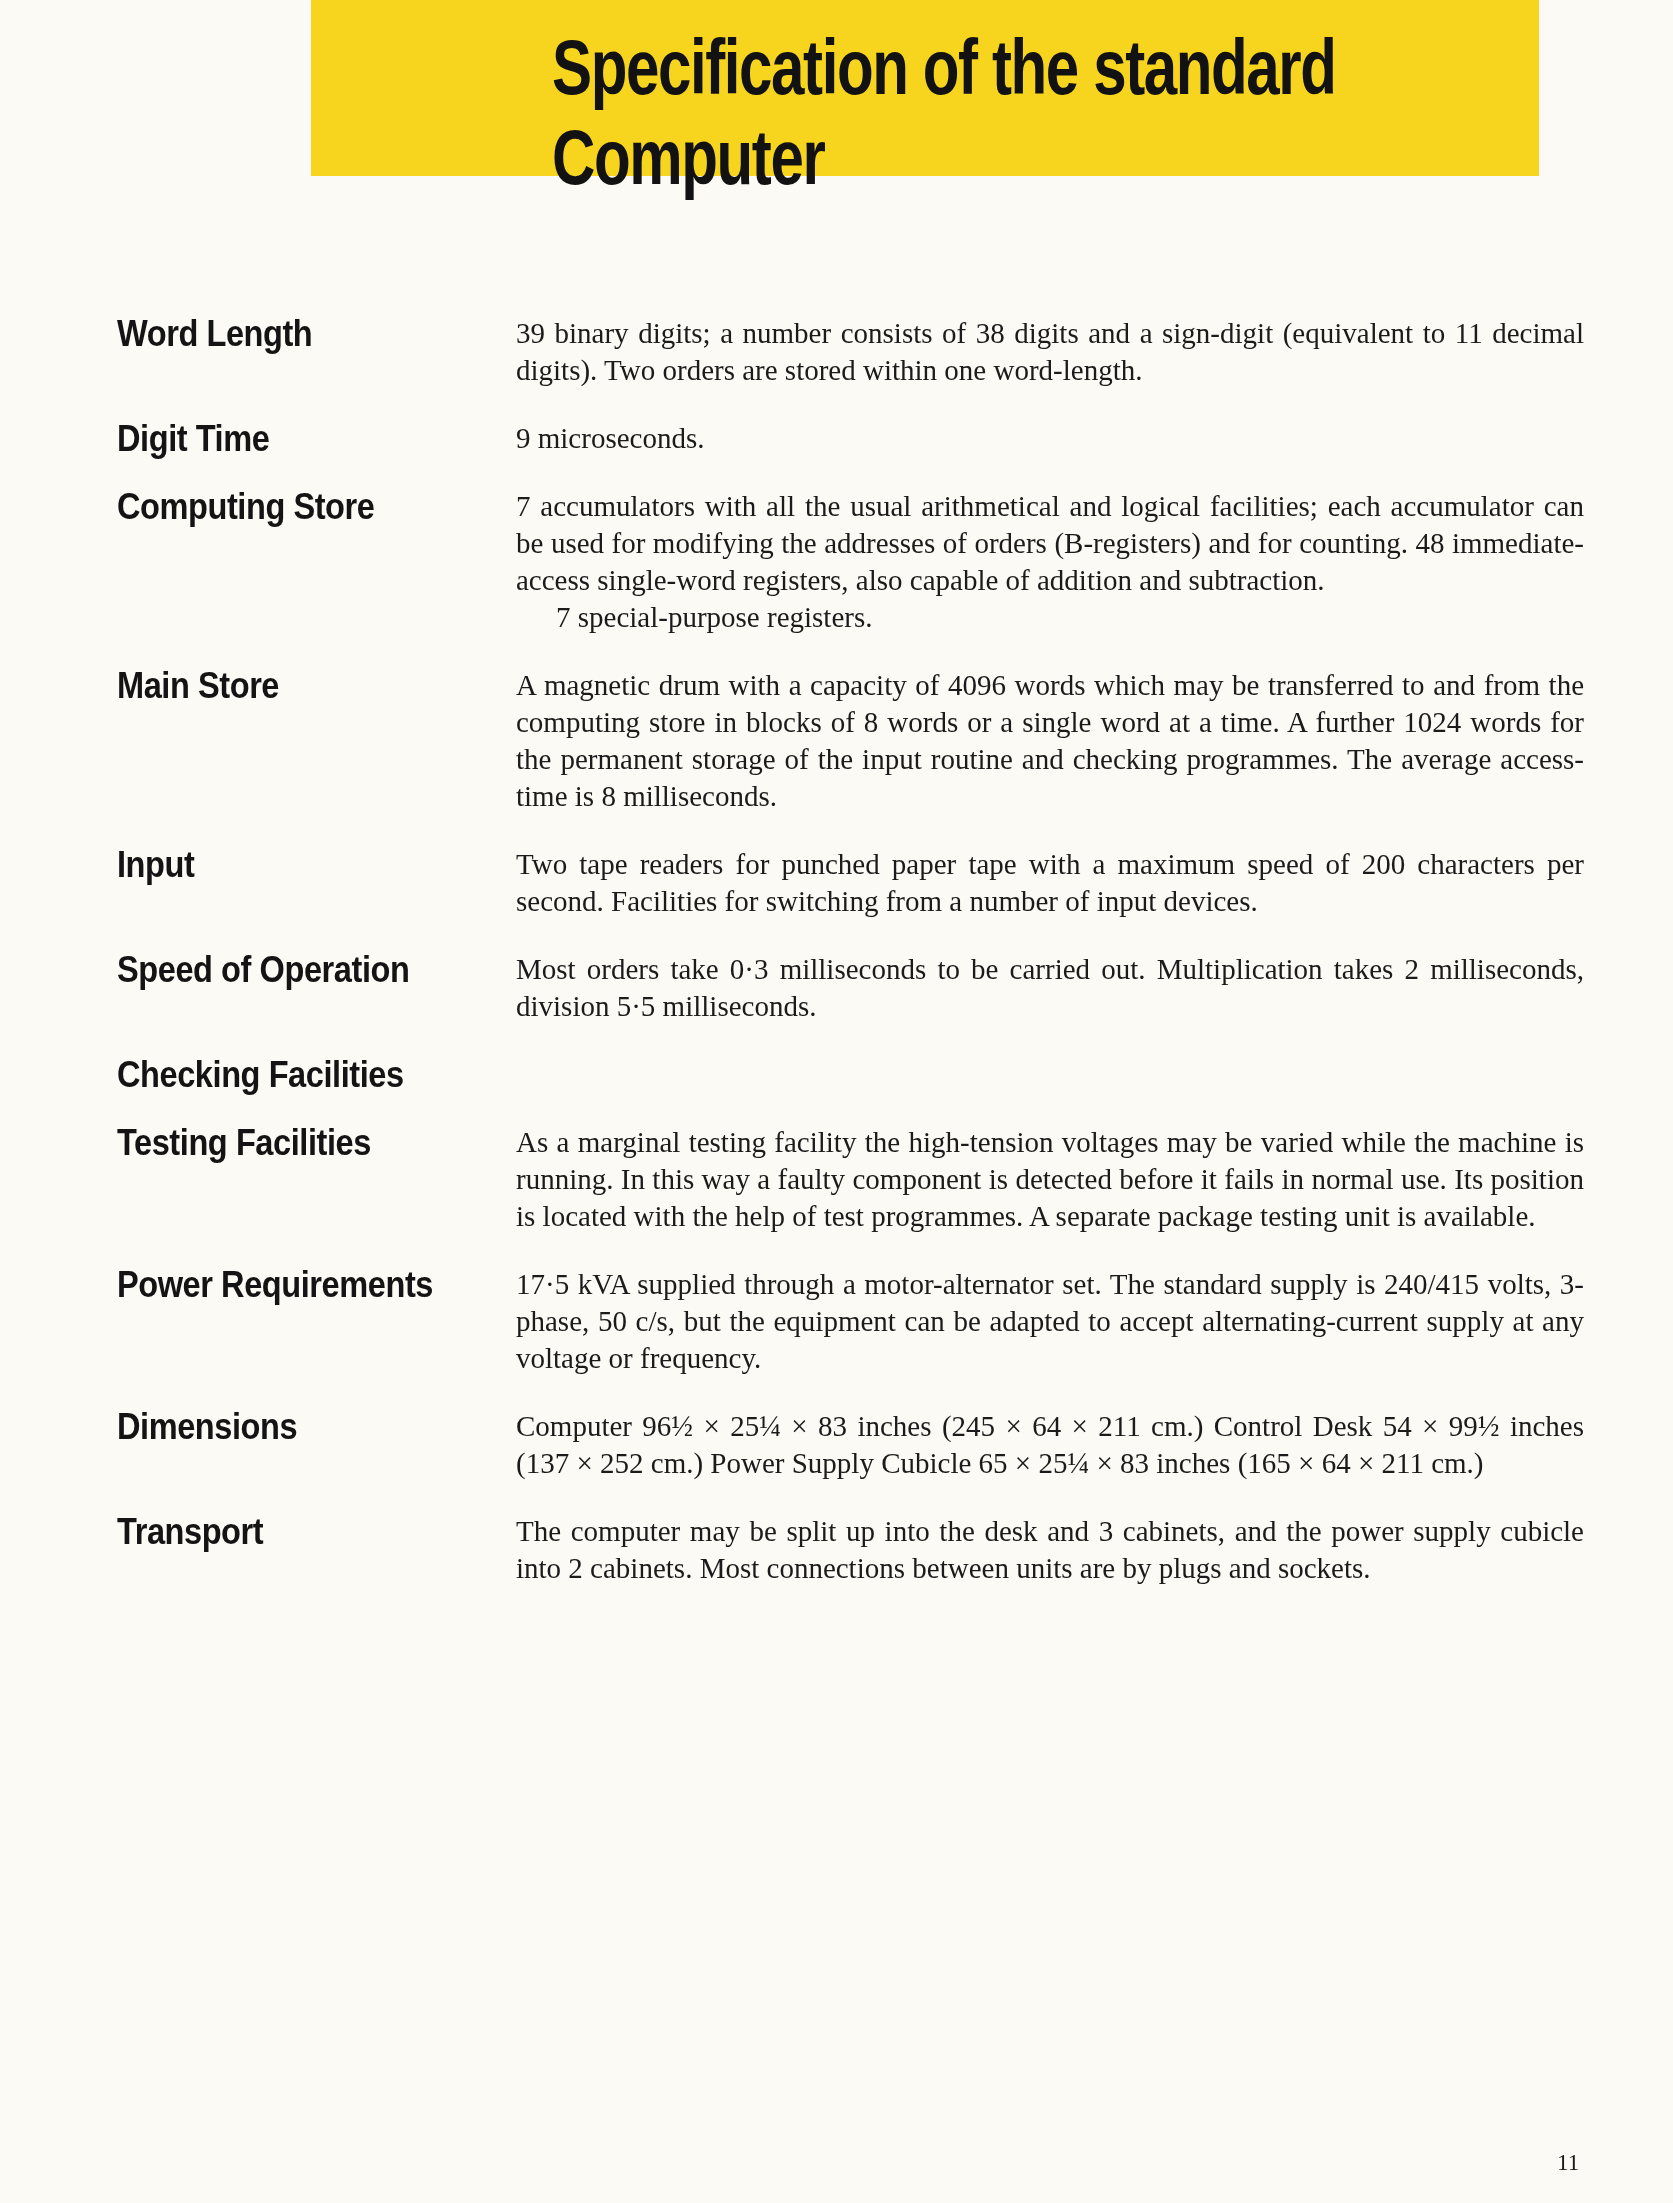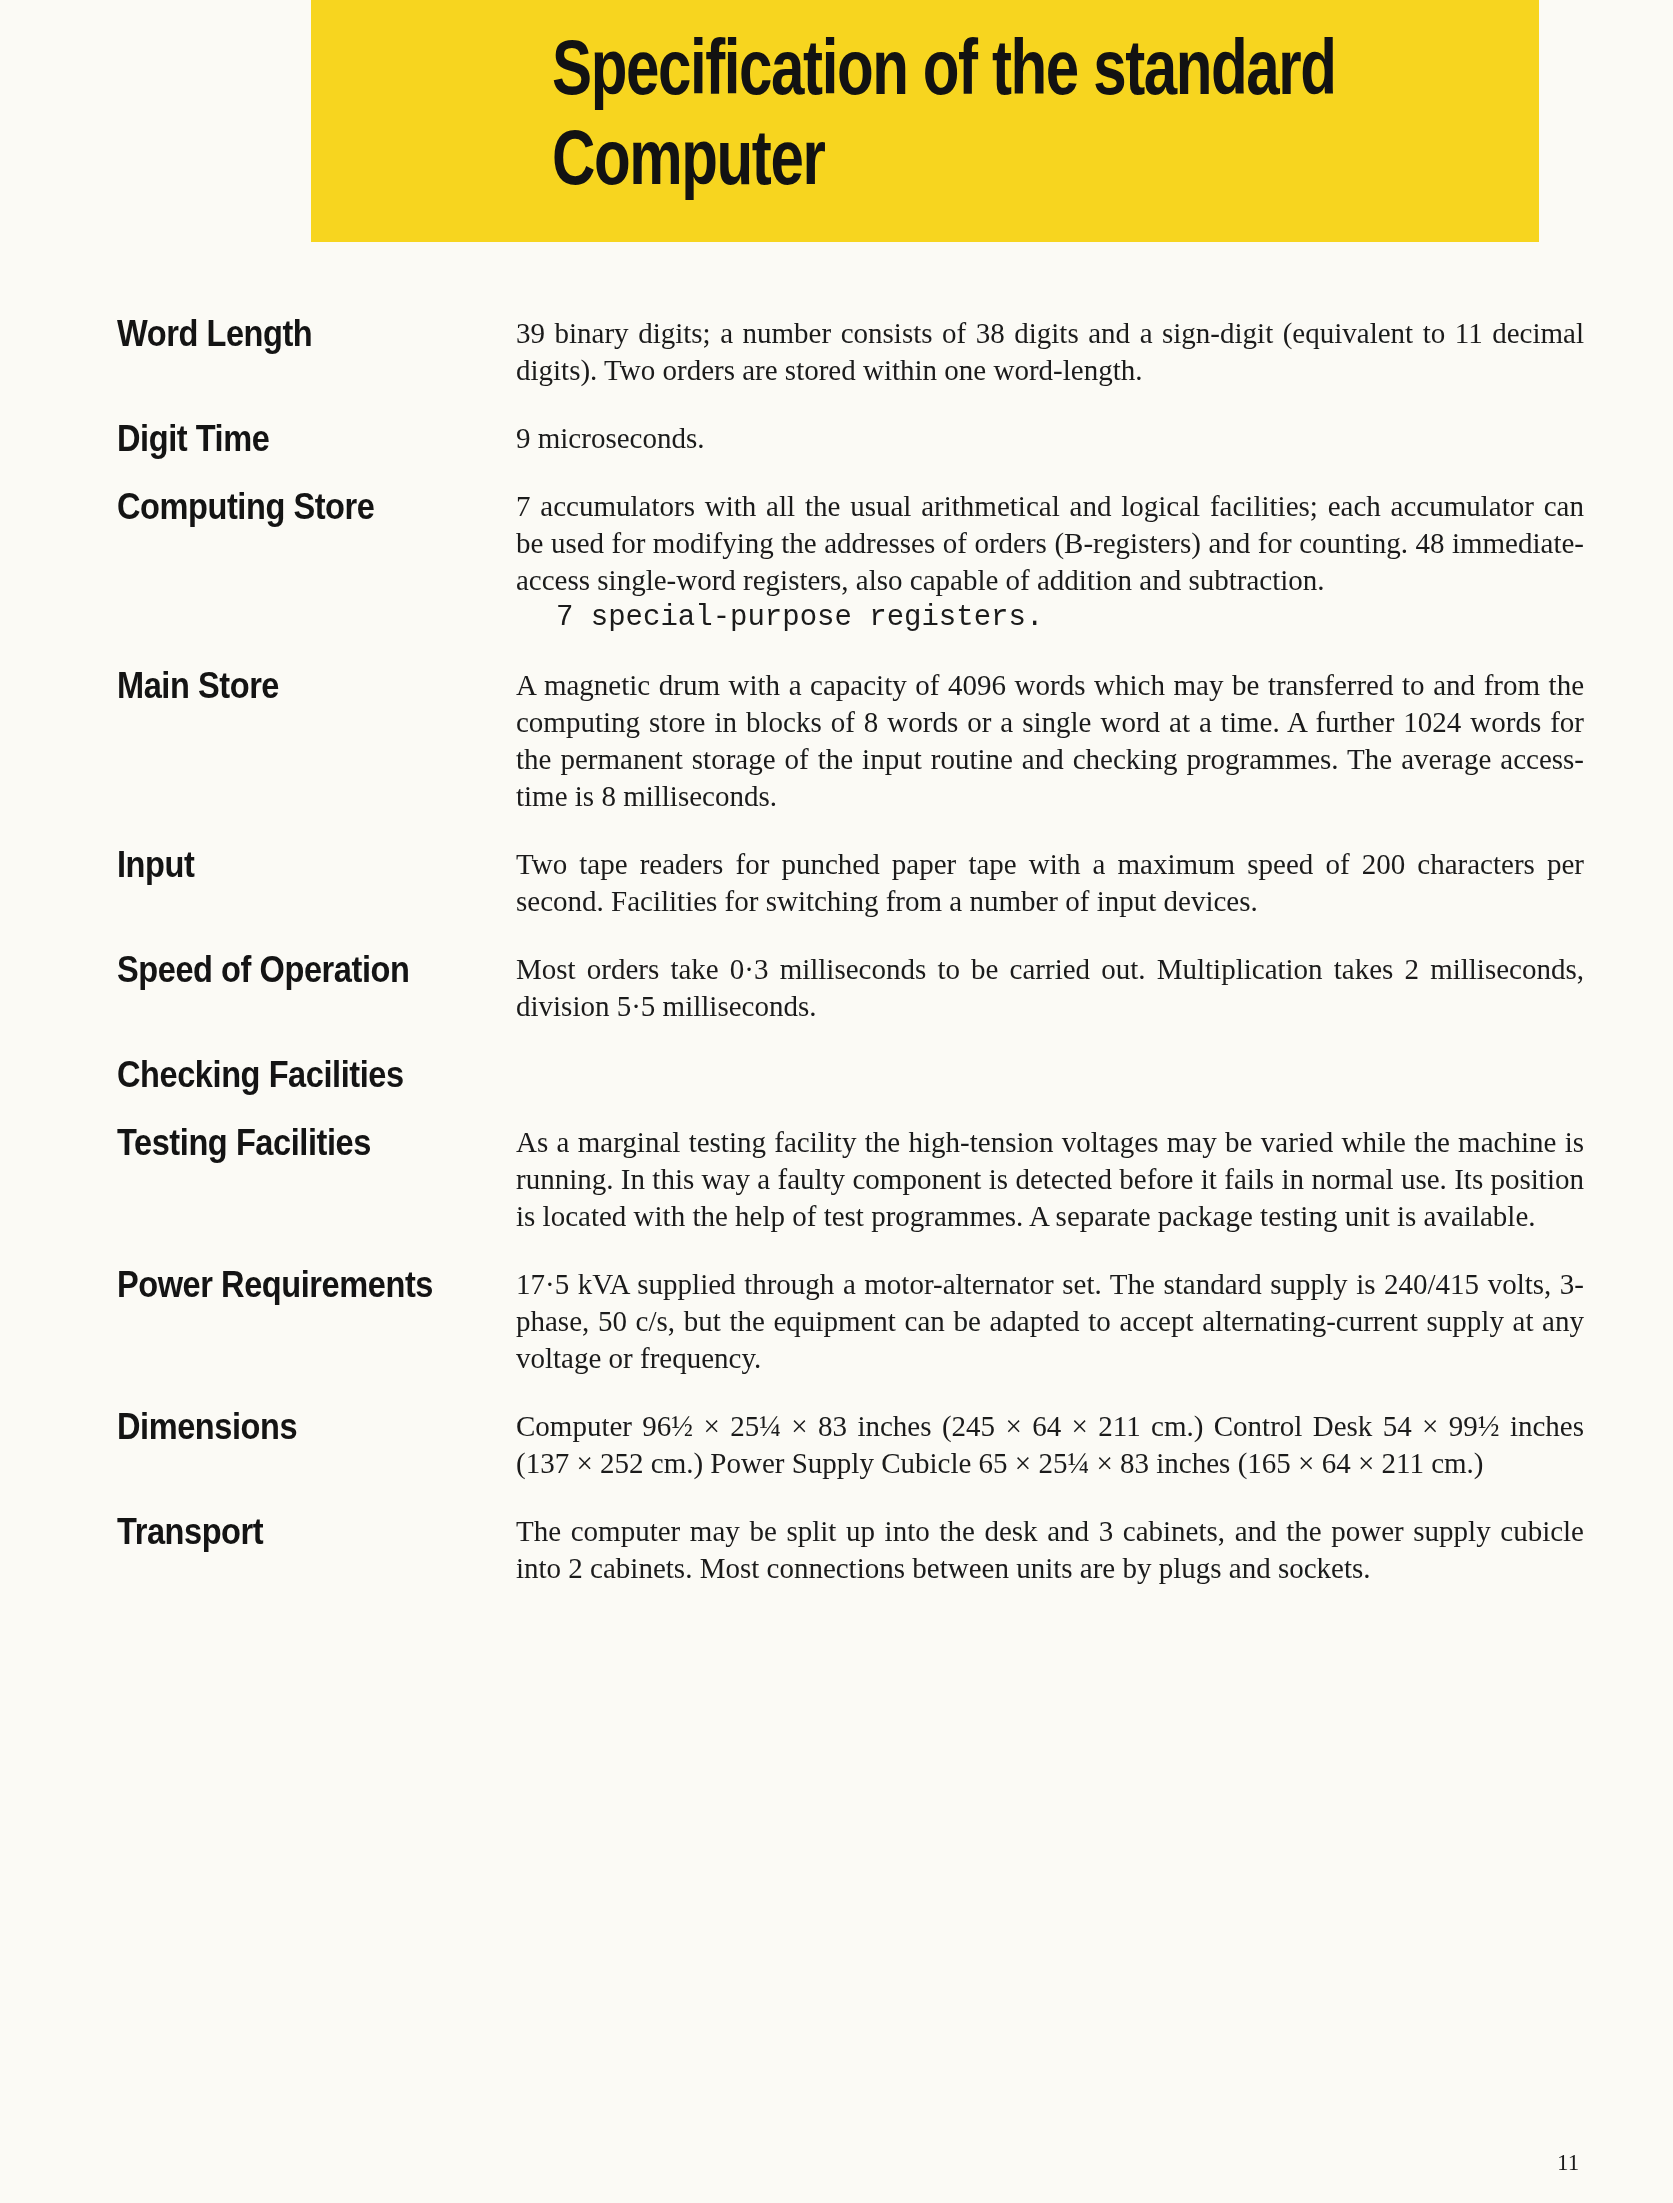--- a/index.html
+++ b/index.html
@@ -10,21 +10,21 @@
     background: #fbfaf5;
     color: #1b1b1b;
     font-family: "Liberation Serif", serif;
     overflow: hidden;
   }
   .banner {
     position: absolute;
     left: 311px;
     top: 0;
     width: 1228px;
-    height: 242px;
+    height: 176px;
     background: #f7d51f;
     box-sizing: border-box;
     padding: 22px 0 0 241px;
   }
   .title {
     margin: 0;
     font-family: "Liberation Sans", sans-serif;
     font-weight: bold;
     color: #121212;
     font-size: 77px;
@@ -61,21 +61,21 @@
     transform-origin: left top;
   }
   .body { flex: 1 1 auto; min-width: 0; }
   .para {
     margin: 0;
     font-size: 29px;
     line-height: 37px;
     text-align: justify;
     color: #1b1b1b;
   }
-  .para.indented { text-indent: 40px; font-family: Liberation Mono, monospace; }
+  .para.indented { text-indent: 40px; }
   .page-number {
     position: absolute;
     left: 1557px;
     top: 2144px;
     font-size: 23px;
     line-height: 37px;
     color: #1b1b1b;
   }
 </style>
 </head>

